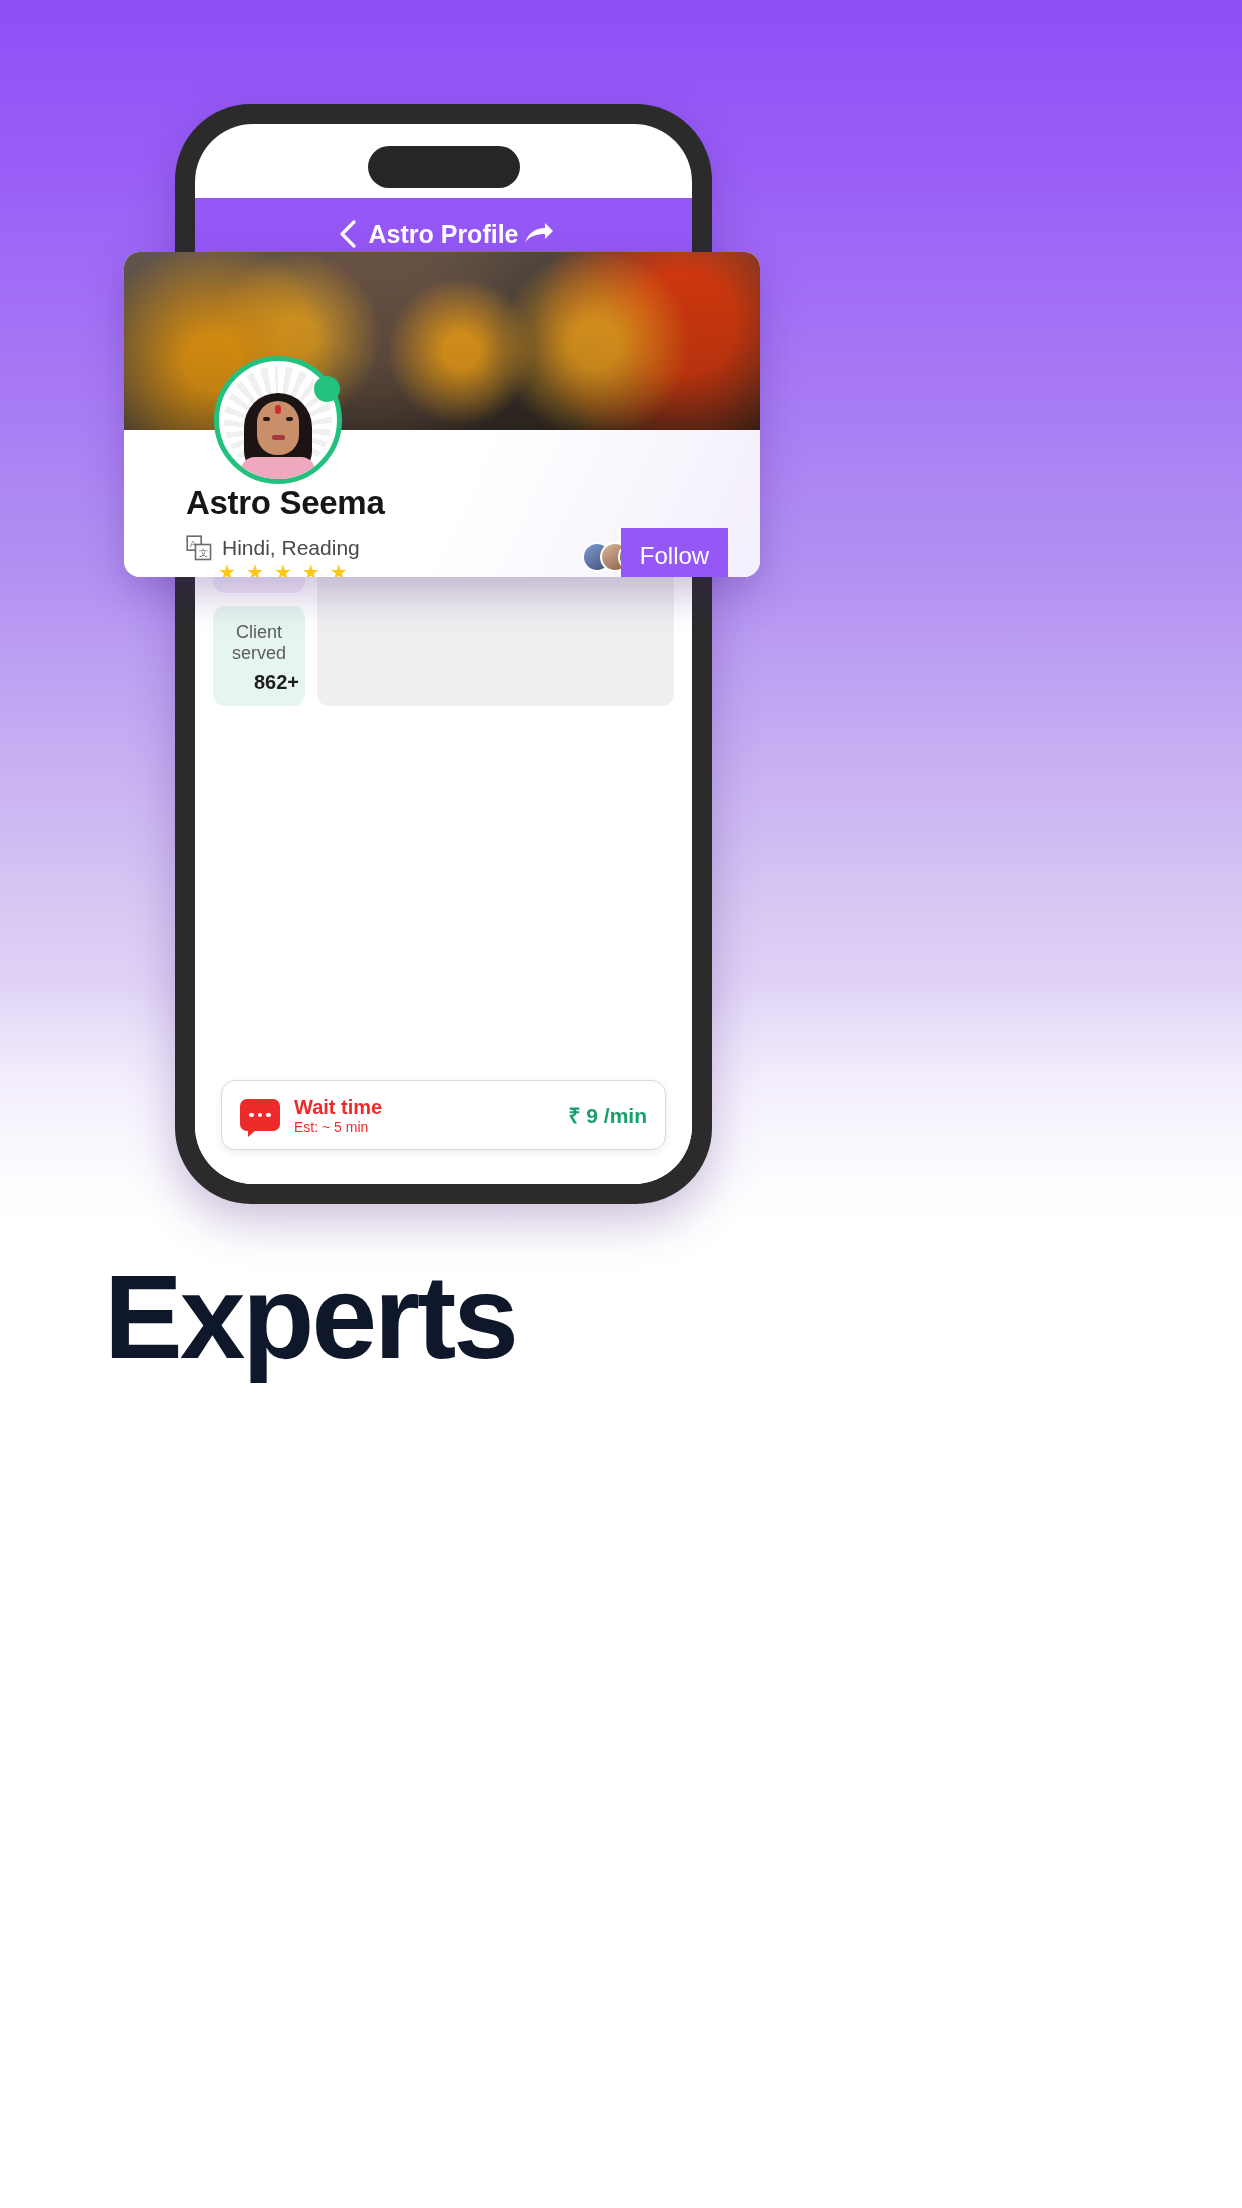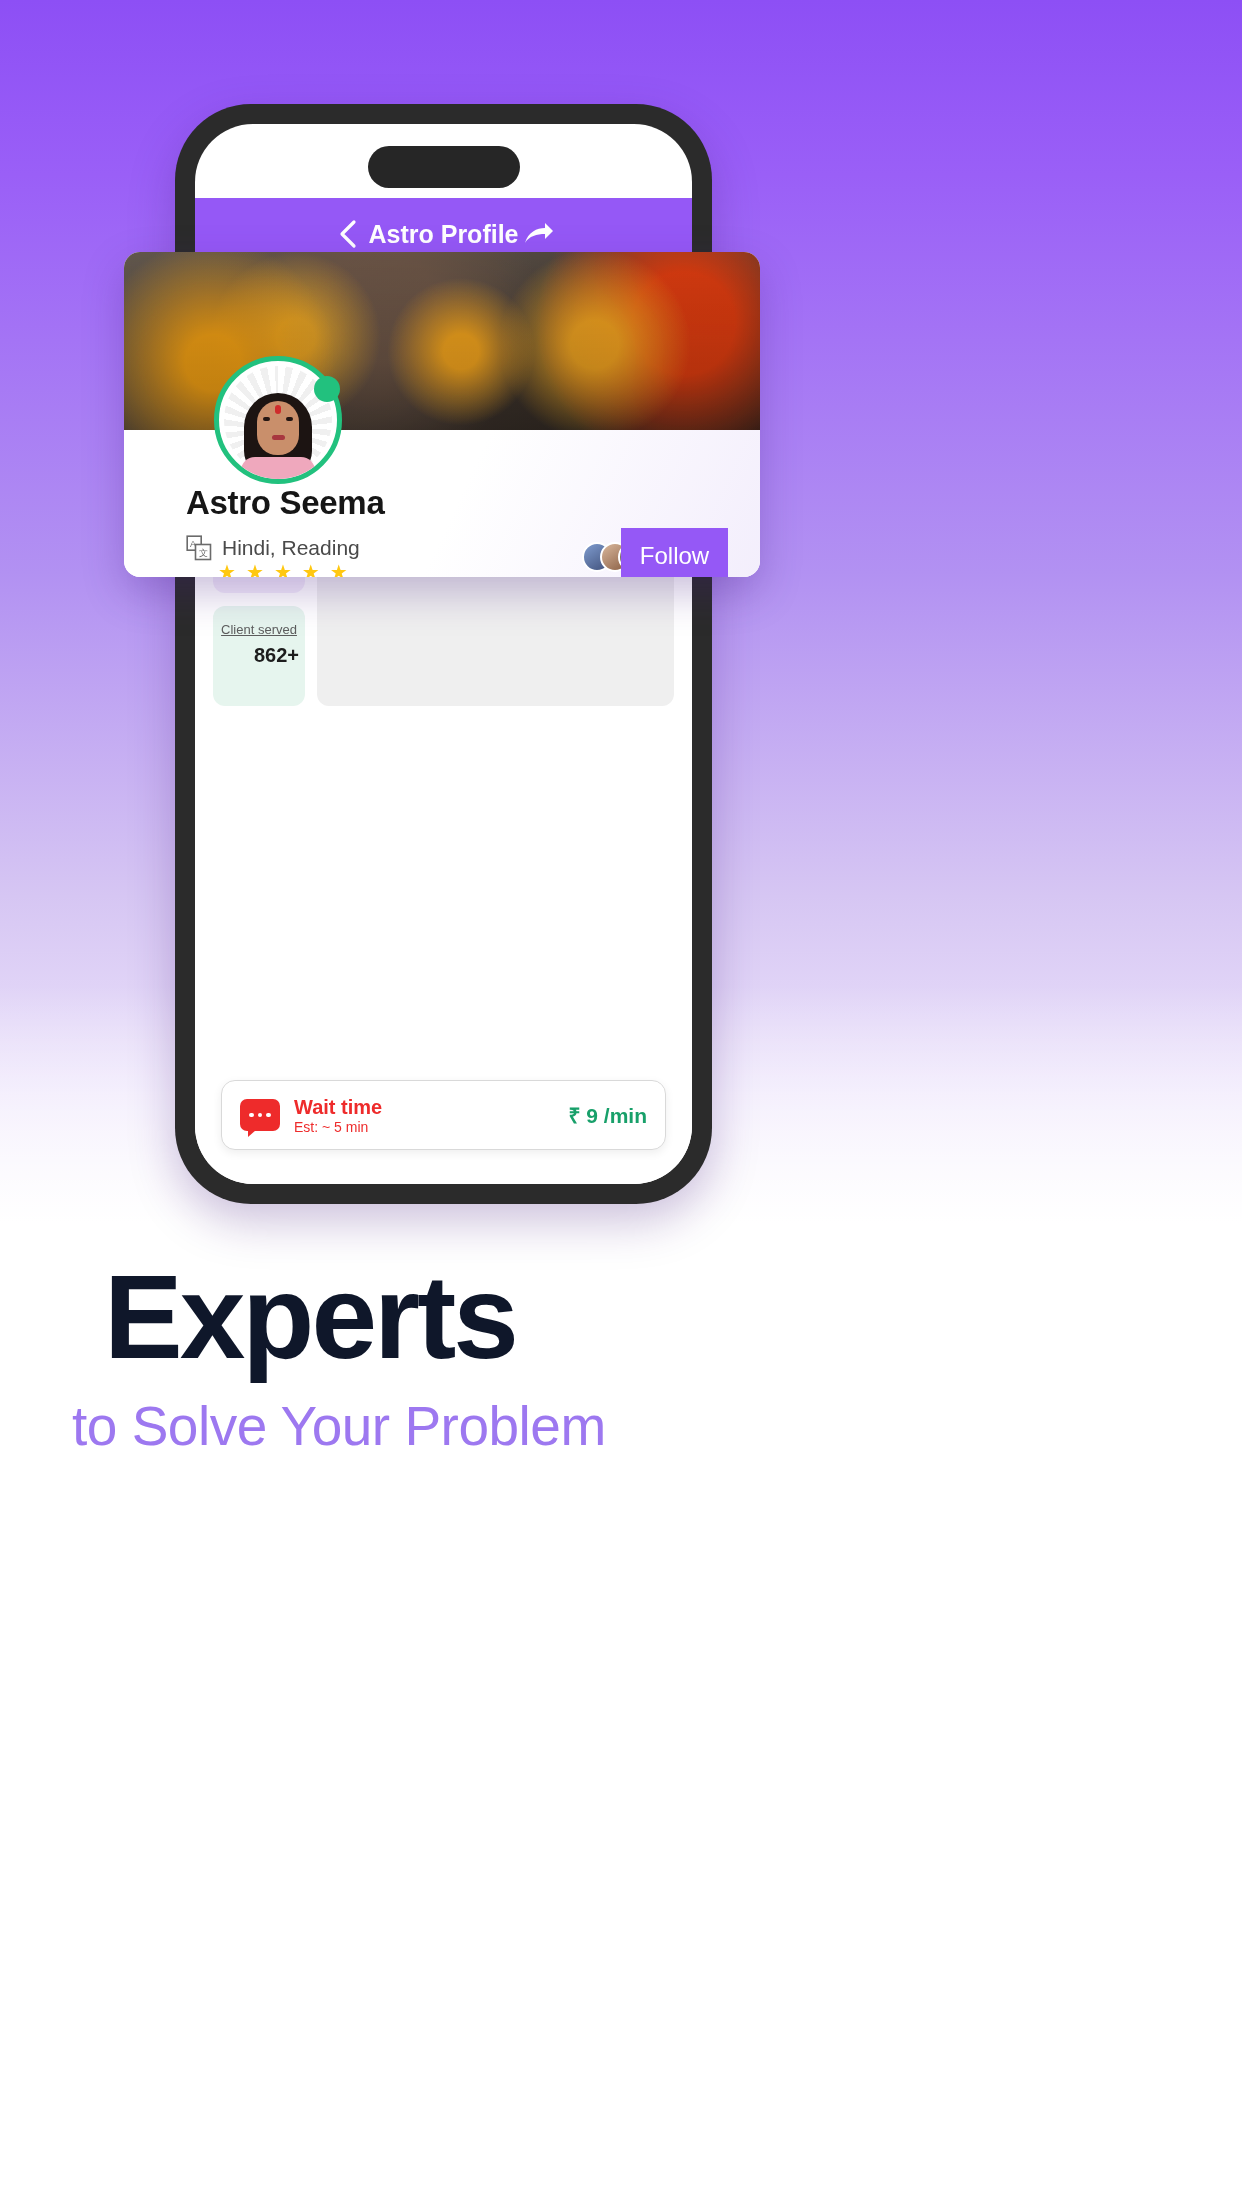--- a/index.html
+++ b/index.html
@@ -105,21 +105,21 @@
   }
   .tab.active { background:#22c880; }
   .tab.inactive { background:#bfbfbf; }
 
   
   .content-row { display:flex; gap:12px; padding:22px 18px 0 18px; }
   .stats-col { display:flex; flex-direction:column; gap:13px; width:92px; }
   .stat {
     border-radius:12px; padding:16px 6px; text-align:center;
   }
-  .stat .lbl { font-size:13px; color:#5d5d5d; margin-bottom:7px;text-decoration:underline; }
+  .stat .lbl { font-size:18px; color:#5d5d5d; margin-bottom:7px; }
   .stat .val { font-size:20px; font-weight:700; color:#1d1d1d;text-align:right; }
   .stat.s1 { background:#efd9d6; height:100px; }
   .stat.s2 { background:#f3ecfb; height:100px; }
   .stat.s3 { background:#e6f5ee; height:100px; }
 
   .skills {
     flex:1; background:#efefef; border-radius:12px; padding:18px 16px;
     min-height:313px;
   }
   .skills h3 { font-size:22px; font-weight:700; color:#1c1c1c; margin-bottom:16px; }
@@ -379,14 +379,13 @@
     <div class="mini m1"></div>
     <div class="mini m2"></div>
     <div class="mini m3"></div>
   </div>
 
   <div class="follow-btn">Follow</div>
 </div>
 
 <div class="promo">
   <div class="promo-h1">Experts</div>
-  <div class="promo-h2">to Solve Your Problem</div>
 </div>
 
 </body></html>

